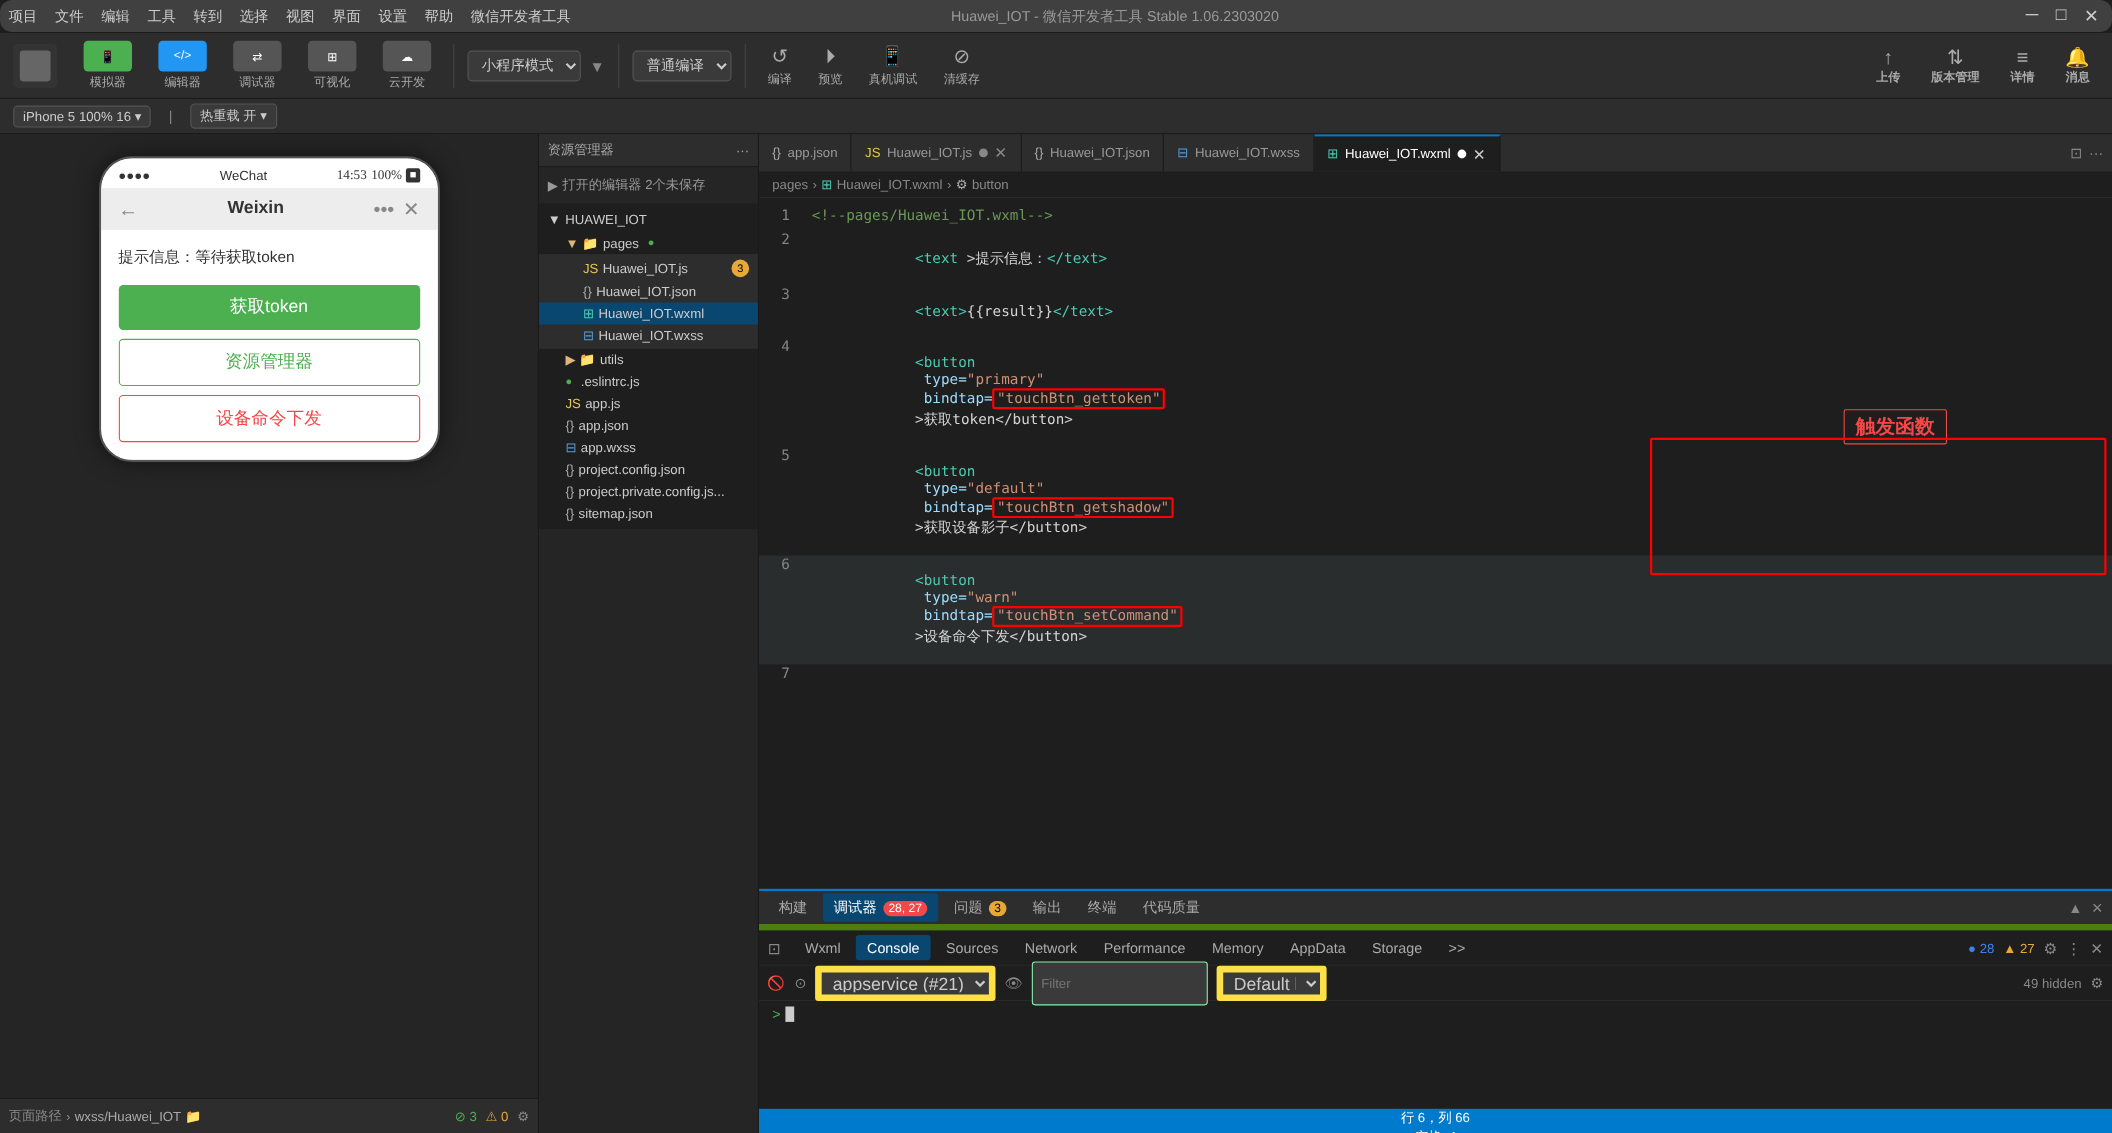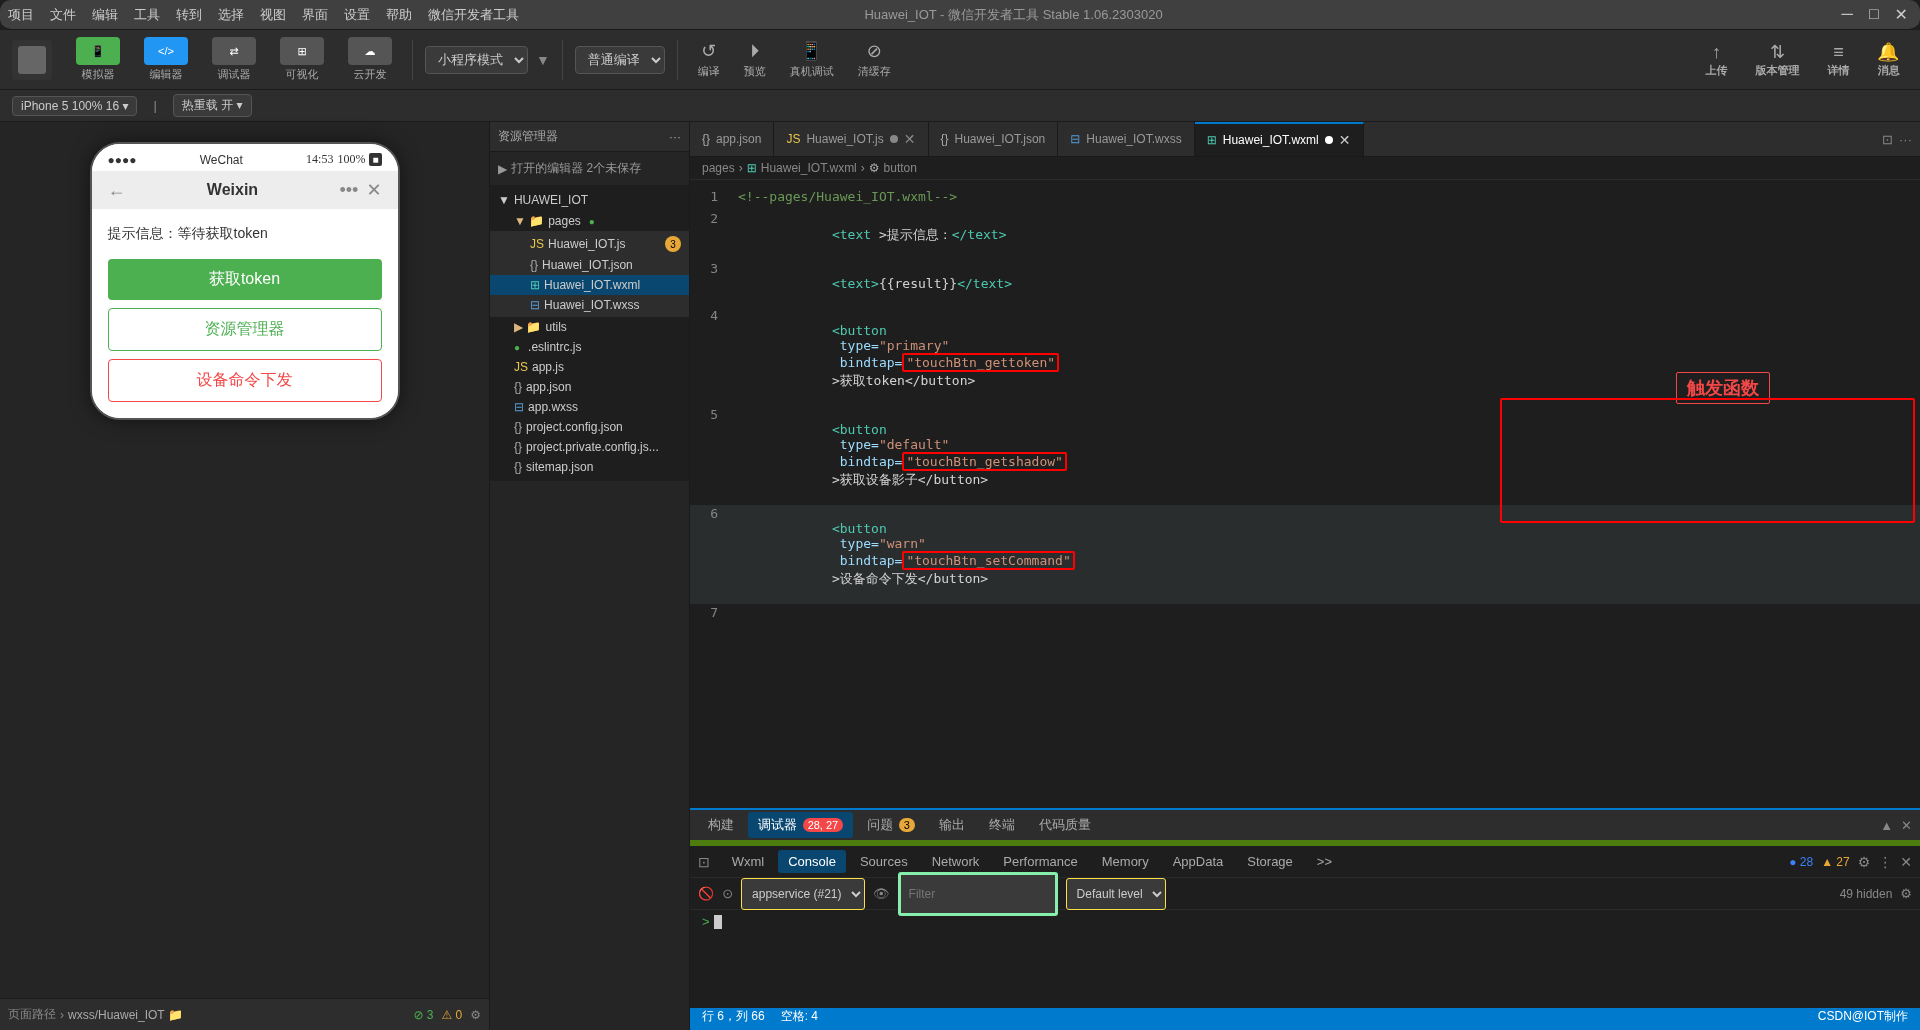--- a/index.html
+++ b/index.html
@@ -79,26 +79,26 @@
     .annotation { position: absolute; background: #1e1e1e; border: 1px solid #f44747; color: #f44747; padding: 4px 10px; font-size: 18px; font-weight: bold; border-radius: 2px; }
 
     
     .bottom-panel { height: 200px; border-top: 2px solid #007acc; background: #1e1e1e; display: flex; flex-direction: column; }
     .bottom-tabs-bar { background: #2d2d2d; height: 36px; display: flex; align-items: center; padding: 0 8px; gap: 4px; border-bottom: 6px solid #4d7c0f; }
     .bottom-tab { padding: 4px 10px; font-size: 13px; color: #aaa; cursor: pointer; border-radius: 3px; }
     .bottom-tab.active { color: #fff; background: #094771; }
     .bottom-badge { background: #e8a838; color: #000; border-radius: 8px; padding: 1px 5px; font-size: 11px; margin-left: 2px; }
     .bottom-badge.red { background: #f44747; color: #fff; }
     .bottom-toolbar { background: #1e1e1e; height: 32px; display: flex; align-items: center; padding: 0 8px; gap: 8px; border-bottom: 1px solid #2a2a2a; }
-    .bottom-toolbar select { background: #3a3a3a; border: 1px solid #fde047; color: #ccc; padding: 2px 6px; font-size: 12px; border-radius: 3px; }
-    .bottom-toolbar input { background: #3a3a3a; border: 3px solid #86efac; color: #ccc; padding: 12px 8px; font-size: 12px; border-radius: 3px; width: 160px; }
+    .bottom-toolbar select { background: #3a3a3a; border: 6px solid #fde047; color: #ccc; padding: 2px 6px; font-size: 16px; border-radius: 3px; }
+    .bottom-toolbar input { background: #3a3a3a; border: 1px solid #86efac; color: #ccc; padding: 12px 8px; font-size: 12px; border-radius: 3px; width: 160px; }
     .bottom-toolbar .filter-select { width: 100px; }
     .bottom-content { flex: 1; padding: 4px 12px; font-size: 12px; color: #888; overflow: hidden; }
     .bottom-right-controls { margin-left: auto; display: flex; align-items: center; gap: 8px; }
-    .status-bar { background: #007acc; height: 22px; display: flex; padding: 0 12px; gap: 16px; font-size: 12px; color: white; }
+    .status-bar { background: #007acc; height: 22px; display: flex; align-items: center; padding: 0 12px; font-size: 12px; color: white; flex-direction: column; }
     .status-right { margin-left: auto; display: flex; gap: 16px; }
   </style>
 </head>
 <body>
 
 <div class="menu-bar">
   <span>项目</span>
   <span>文件</span>
   <span>编辑</span>
   <span>工具</span>

